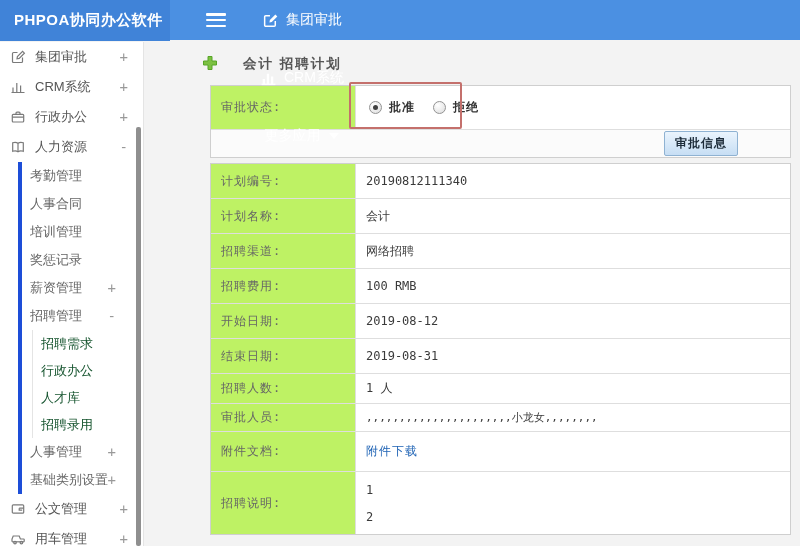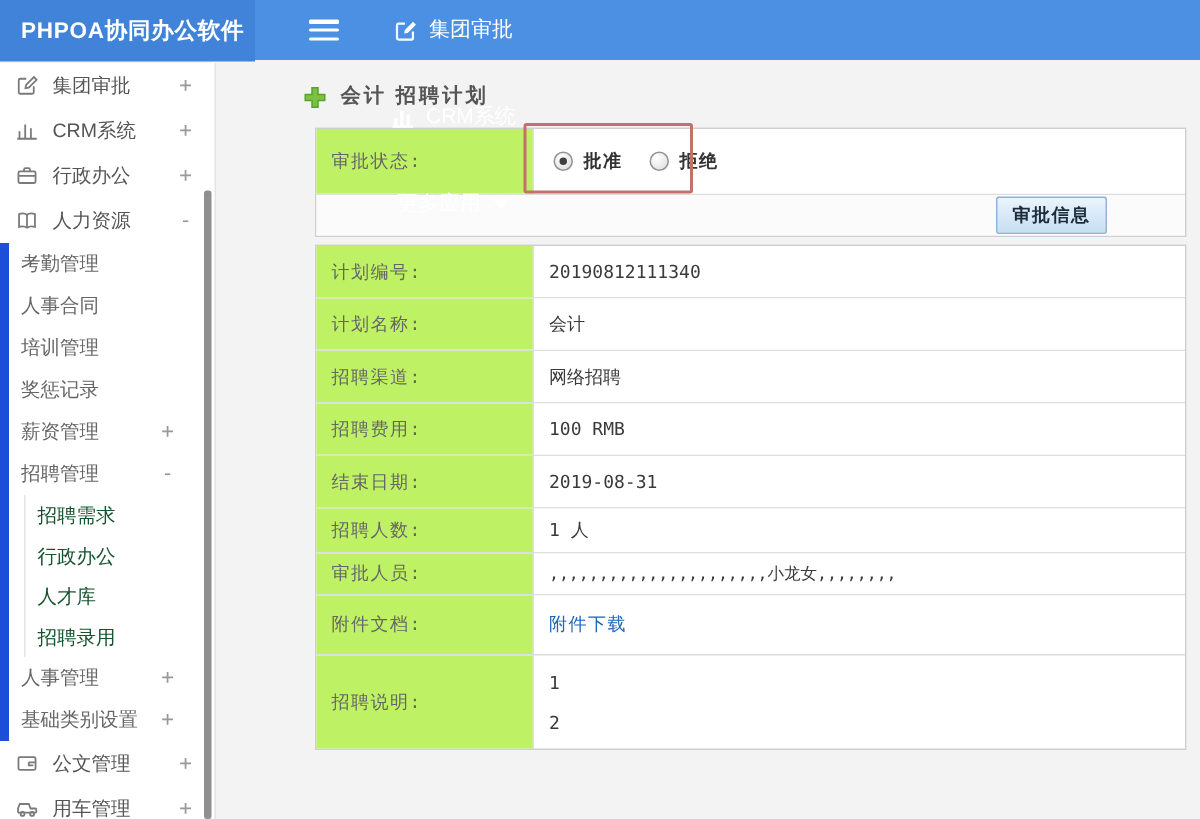--- a/index.html
+++ b/index.html
@@ -18,32 +18,32 @@
   .nav-item svg .fillw { fill:#fff; stroke:none; }
   .caret { width:0; height:0; border-left:5px solid transparent; border-right:5px solid transparent; border-top:6px solid #fff; margin-left:2px; }
 
   
   .sidebar { position:absolute; top:42px; left:0; width:144px; height:504px; background:#fff; border-right:1px solid #e4e4e4; padding-top:0; }
   .side-item { position:relative; display:flex; align-items:center; color:#555; cursor:pointer; }
   .side-item .sicon { width:16px; height:16px; margin-right:9px; flex:none; }
   .side-item .sicon svg { width:16px; height:16px; fill:none; stroke:#7a7a7a; stroke-width:1.2; }
   .lvl1 { height:30px; padding-left:10px; font-size:13px; }
   .lvl1 .expander { position:absolute; right:15px; }
-  .lvl2-group { border-left:6px solid #1d4ed8; }
+  .lvl2-group { margin-left:18px; border-left:4px solid #1d4ed8; }
   .lvl2 { height:28px; padding-left:8px; font-size:13px; color:#666; }
   .lvl2 .expander { position:absolute; right:27px; }
   .lvl3-group { margin-left:10px; border-left:1px solid #e4e4e4; }
   .lvl3 { height:27px; padding-left:8px; font-size:13px; color:#14532d; }
   .expander { color:#999; font-size:14px; font-family:"DejaVu Sans Mono",monospace; }
   .side-scroll { position:absolute; top:0; right:1px; width:6px; height:100%; }
   .side-thumb { position:absolute; top:85px; right:1px; width:5px; height:calc(100% - 85px); background:#8f8f8f; border-radius:2px; }
 
   
   .main { position:absolute; top:42px; left:145px; width:655px; height:504px; background:#f3f3f3; }
-  .title-row { position:absolute; left:57px; top:13px; display:flex; align-items:flex-end; gap:9px; }
+  .title-row { position:absolute; left:57px; top:13px; display:flex; align-items:flex-start; gap:25px; }
   .plus-icon svg { width:16px; height:16px; display:block; }
   .page-title { font-size:13.5px; font-weight:bold; color:#555; letter-spacing:2px; }
 
   .panel { position:absolute; left:65px; top:43px; width:581px; }
   .form-table { border:1px solid #cfcfcf; background:#fff; font-family:"DejaVu Sans Mono","Liberation Mono",monospace; }
   .frow { display:flex; border-bottom:1px solid #dedede; }
   .frow:last-child { border-bottom:none; }
   .flabel { width:145px; flex:none; background:#bef264; border-right:1px solid #dedede; color:#666; font-size:12px; display:flex; align-items:center; padding-left:10px; letter-spacing:1px; }
   .fvalue { flex:1; display:flex; align-items:center; padding-left:10px; font-size:12px; color:#3a3a3a; background:#fff; }
   .btn-row { display:flex; align-items:center; justify-content:flex-end; background:#fbfbfb; padding-right:52px; height:27px; }
@@ -272,20 +272,24 @@
         </div>
         <div class="frow" style="height:35px">
           <div class="flabel">招聘渠道:</div>
           <div class="fvalue">网络招聘</div>
         </div>
         <div class="frow" style="height:35px">
           <div class="flabel">招聘费用:</div>
           <div class="fvalue">100 RMB</div>
         </div>
         <div class="frow" style="height:35px">
+          <div class="flabel">开始日期:</div>
+          <div class="fvalue">2019-08-12</div>
+        </div>
+        <div class="frow" style="height:35px">
           <div class="flabel">结束日期:</div>
           <div class="fvalue">2019-08-31</div>
         </div>
         <div class="frow" style="height:30px">
           <div class="flabel">招聘人数:</div>
           <div class="fvalue">1 人</div>
         </div>
         <div class="frow" style="height:28px">
           <div class="flabel">审批人员:</div>
           <div class="fvalue" style="font-size:11px">,,,,,,,,,,,,,,,,,,,,,,小龙女,,,,,,,,</div>

